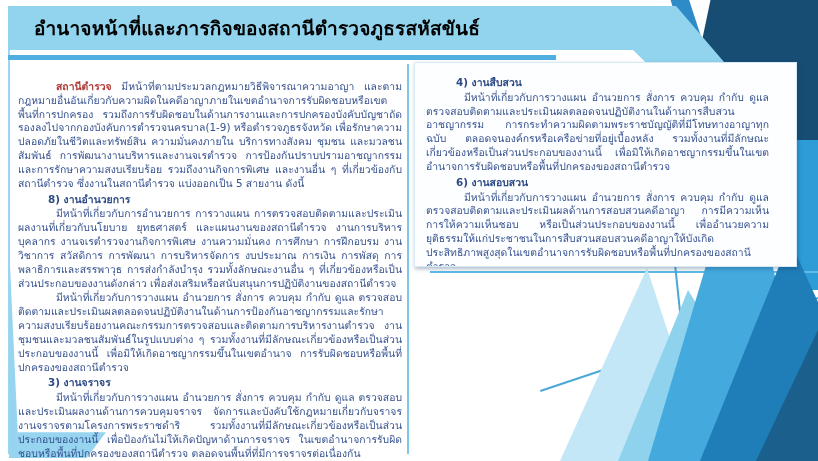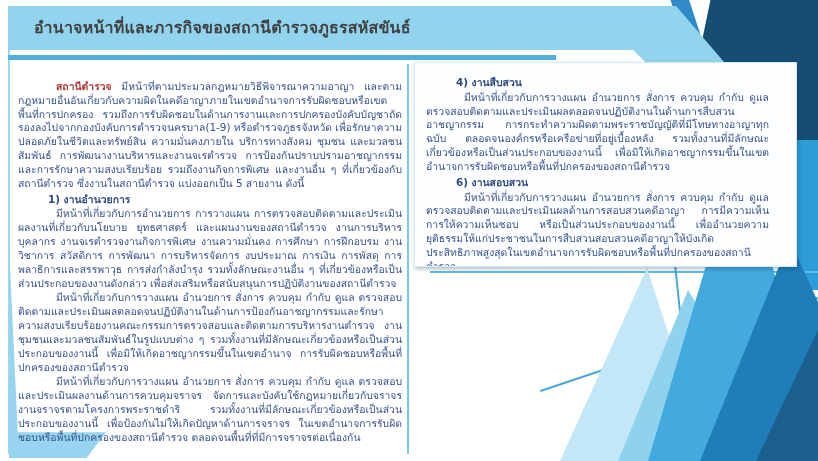--- a/index.html
+++ b/index.html
@@ -29,22 +29,22 @@
     clip-path:polygon(76% 0,100% 28%,100% 100%,0 100%);}
   .t-navy2{left:756px;top:330px;width:62px;height:131px;background:#1b5f8c;
     clip-path:polygon(100% 0,100% 100%,0 100%);}
   
   .lv-line{left:8px;top:6px;width:2px;height:448px;background:#9bd7f0;}
   .l-wedge{left:9px;top:244px;width:97px;height:214px;background:#96d4ef;
     clip-path:polygon(0 0,9% 88%,100% 88%,80% 100%,0 100%);}
   
   .banner{left:8px;top:6px;width:716px;height:56px;background:#92d4ee;
     clip-path:polygon(0 0,93.3% 0,100% 100%,89% 100%,87.3% 78.6%,0 78.6%);}
-  .banner h1{margin:0;padding:9px 0 0 26px;font-size:16px;line-height:26px;
-    font-weight:bold;color:#404040;letter-spacing:0.2px;}
+  .banner h1{margin:0;padding:9px 0 0 26px;font-size:19px;line-height:26px;
+    font-weight:bold;color:#000000;letter-spacing:0.2px;}
   .stripe{left:8px;top:55px;width:548px;height:5px;background:#4fafe0;}
   
   .col{position:absolute;color:#34508e;font-size:10.4px;line-height:1.33;
     text-align:justify;overflow:hidden;}
   .col p{margin:0 0 1px 0;text-indent:38px;}
   .col .sec-h{font-weight:bold;color:#2d4a85;text-indent:30px;margin:2px 0 1px 0;}
   .left-col{left:18px;top:80px;width:384px;height:386px;}
   .divider{left:407px;top:64px;width:2px;height:390px;background:#7cc8ea;}
   .right-card{left:414px;top:62px;width:383px;height:205px;background:#fdfeff;
     border:1px solid #d7e9f5;box-shadow:1px 2px 4px rgba(20,60,100,.35);
@@ -73,23 +73,24 @@
   <div class="shape lv-line"></div>
   <div class="shape l-wedge"></div>
 
   <div class="shape banner">
     <h1>อำนาจหน้าที่และภารกิจของสถานีตำรวจภูธรสหัสขันธ์</h1>
   </div>
   <div class="shape stripe"></div>
 
   <div class="col left-col">
     <p><span class="lead">สถานีตำรวจ</span><span> มีหน้าที่ตามประมวลกฎหมายวิธีพิจารณาความอาญา และตามกฎหมายอื่นอันเกี่ยวกับความผิดในคดีอาญาภายในเขตอำนาจการรับผิดชอบหรือเขตพื้นที่การปกครอง รวมถึงการรับผิดชอบในด้านการงานและการปกครองบังคับบัญชาถัดรองลงไปจากกองบังคับการตำรวจนครบาล(1-9) หรือตำรวจภูธรจังหวัด เพื่อรักษาความปลอดภัยในชีวิตและทรัพย์สิน ความมั่นคงภายใน บริการทางสังคม ชุมชน และมวลชนสัมพันธ์ การพัฒนางานบริหารและงานจเรตำรวจ การป้องกันปราบปรามอาชญากรรมและการรักษาความสงบเรียบร้อย รวมถึงงานกิจการพิเศษ และงานอื่น ๆ ที่เกี่ยวข้องกับสถานีตำรวจ ซึ่งงานในสถานีตำรวจ แบ่งออกเป็น 5 สายงาน ดังนี้</span></p>
-    <div class="sec-h">1) งานอำนวยการ</div>
+    <div class="sec-h">8) งานอำนวยการ</div>
     <p>มีหน้าที่เกี่ยวกับการอำนวยการ การวางแผน การตรวจสอบติดตามและประเมินผลงานที่เกี่ยวกับนโยบาย ยุทธศาสตร์ และแผนงานของสถานีตำรวจ งานการบริหารบุคลากร งานจเรตำรวจงานกิจการพิเศษ งานความมั่นคง การศึกษา การฝึกอบรม งานวิชาการ สวัสดิการ การพัฒนา การบริหารจัดการ งบประมาณ การเงิน การพัสดุ การพลาธิการและสรรพาวุธ การส่งกำลังบำรุง รวมทั้งลักษณะงานอื่น ๆ ที่เกี่ยวข้องหรือเป็นส่วนประกอบของงานดังกล่าว เพื่อส่งเสริมหรือสนับสนุนการปฏิบัติงานของสถานีตำรวจ</p>
     <p>มีหน้าที่เกี่ยวกับการวางแผน อำนวยการ สั่งการ ควบคุม กำกับ ดูแล ตรวจสอบติดตามและประเมินผลตลอดจนปฏิบัติงานในด้านการป้องกันอาชญากรรมและรักษาความสงบเรียบร้อยงานคณะกรรมการตรวจสอบและติดตามการบริหารงานตำรวจ งานชุมชนและมวลชนสัมพันธ์ในรูปแบบต่าง ๆ รวมทั้งงานที่มีลักษณะเกี่ยวข้องหรือเป็นส่วนประกอบของงานนี้ เพื่อมิให้เกิดอาชญากรรมขึ้นในเขตอำนาจ การรับผิดชอบหรือพื้นที่ปกครองของสถานีตำรวจ</p>
+    <div class="sec-h">3) งานจราจร</div>
     <p>มีหน้าที่เกี่ยวกับการวางแผน อำนวยการ สั่งการ ควบคุม กำกับ ดูแล ตรวจสอบและประเมินผลงานด้านการควบคุมจราจร จัดการและบังคับใช้กฎหมายเกี่ยวกับจราจร งานจราจรตามโครงการพระราชดำริ รวมทั้งงานที่มีลักษณะเกี่ยวข้องหรือเป็นส่วนประกอบของงานนี้ เพื่อป้องกันไม่ให้เกิดปัญหาด้านการจราจร ในเขตอำนาจการรับผิดชอบหรือพื้นที่ปกครองของสถานีตำรวจ ตลอดจนพื้นที่ที่มีการจราจรต่อเนื่องกัน</p>
   </div>
 
   <div class="shape divider"></div>
 
   <div class="col right-card">
     <div class="sec-h">4) งานสืบสวน</div>
     <p>มีหน้าที่เกี่ยวกับการวางแผน อำนวยการ สั่งการ ควบคุม กำกับ ดูแล ตรวจสอบติดตามและประเมินผลตลอดจนปฏิบัติงานในด้านการสืบสวน อาชญากรรม การกระทำความผิดตามพระราชบัญญัติที่มีโทษทางอาญาทุกฉบับ ตลอดจนองค์กรหรือเครือข่ายที่อยู่เบื้องหลัง รวมทั้งงานที่มีลักษณะเกี่ยวข้องหรือเป็นส่วนประกอบของงานนี้ เพื่อมิให้เกิดอาชญากรรมขึ้นในเขตอำนาจการรับผิดชอบหรือพื้นที่ปกครองของสถานีตำรวจ</p>
     <div class="sec-h">6) งานสอบสวน</div>
     <p>มีหน้าที่เกี่ยวกับการวางแผน อำนวยการ สั่งการ ควบคุม กำกับ ดูแล ตรวจสอบติดตามและประเมินผลด้านการสอบสวนคดีอาญา การมีความเห็น การให้ความเห็นชอบ หรือเป็นส่วนประกอบของงานนี้ เพื่ออำนวยความยุติธรรมให้แก่ประชาชนในการสืบสวนสอบสวนคดีอาญาให้บังเกิดประสิทธิภาพสูงสุดในเขตอำนาจการรับผิดชอบหรือพื้นที่ปกครองของสถานีตำรวจ.</p>

